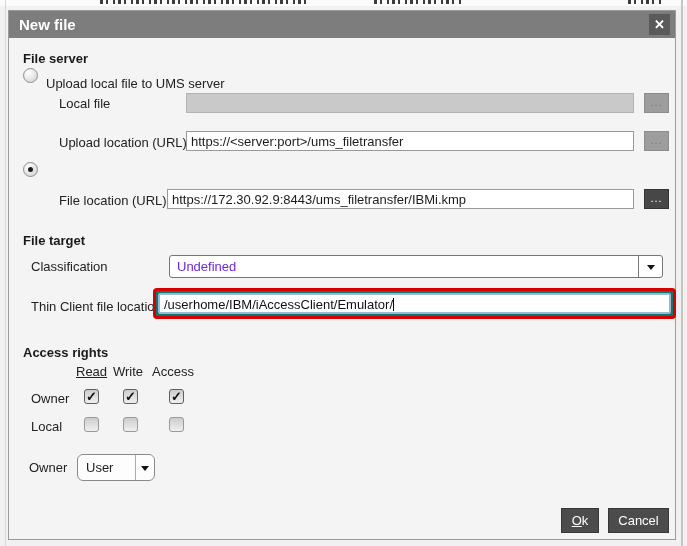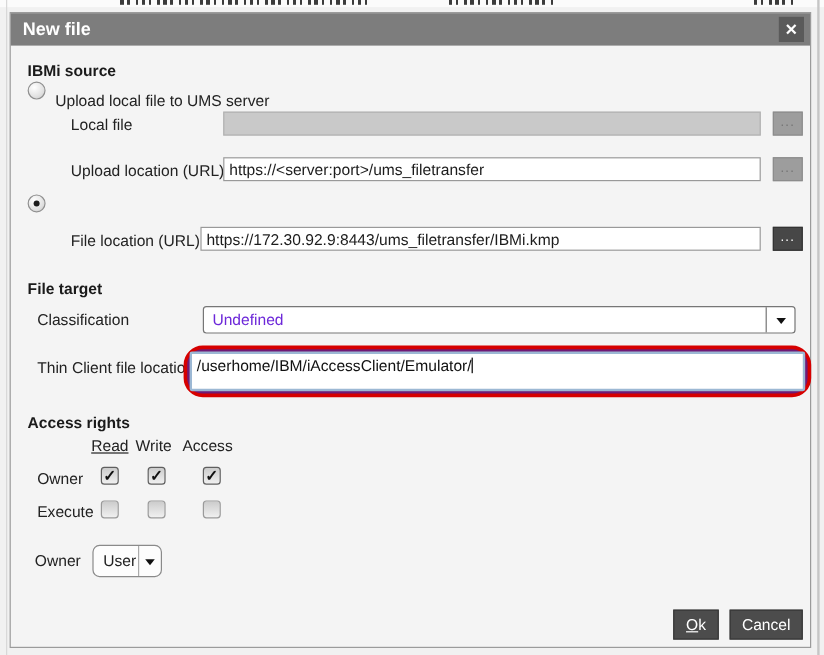--- a/index.html
+++ b/index.html
@@ -32,33 +32,33 @@
     font-size:11px;line-height:16px;letter-spacing:1px;}
   .browse.off{background:#9d9d9d;border:1px solid #8c8c8c;color:#747474;}
   .browse.on{background:#474747;border:1px solid #333;color:#ffffff;}
 
   .combo{position:absolute;box-sizing:border-box;background:#fff;border:1px solid #767676;border-radius:3px;}
   .combo .val{position:absolute;left:7px;top:0;line-height:21px;font-size:13px;color:#6d28d9;}
   .combo .arrowbox{position:absolute;right:0;top:0;bottom:0;width:23px;border-left:1px solid #767676;}
   .tri{position:absolute;left:50%;top:50%;margin:-2px 0 0 -4px;width:0;height:0;
     border-left:4px solid transparent;border-right:4px solid transparent;border-top:5px solid #111;}
 
-  .redring{position:absolute;left:144px;top:277px;width:523px;height:43px;box-sizing:border-box;
-    border:3px solid #d60000;border-radius:16px;background:#701a75;}
+  .redring{position:absolute;left:144px;top:277px;width:523px;height:31px;box-sizing:border-box;
+    border:3px solid #d60000;border-radius:4px;background:#0f766e;}
   .focusinput{position:absolute;left:2px;top:2px;right:2px;bottom:2px;box-sizing:border-box;
     border:2px solid #9cb8d4;border-radius:2px;background:#fff;font-size:13px;color:#111;
     line-height:19px;padding:0 4px;white-space:nowrap;overflow:hidden;}
   .caret{display:inline-block;width:1px;height:13px;background:#000;vertical-align:-2px;}
 
   .chk{position:absolute;width:15px;height:15px;box-sizing:border-box;border-radius:3px;
     border:1px solid #9a9a9a;background:linear-gradient(180deg,#cccccc 0%,#f0f0f0 100%);
     text-align:center;font-size:13px;line-height:13px;color:#111;}
   .chk.checked{border:1px solid #5f5f5f;font-weight:bold;}
 
-  .smallcombo{position:absolute;left:68px;top:443px;width:58px;height:27px;box-sizing:border-box;
+  .smallcombo{position:absolute;left:68px;top:443px;width:78px;height:27px;box-sizing:border-box;
     background:#fdfdfd;border:1px solid #8a8a8a;border-radius:6px;}
   .smallcombo .val{position:absolute;left:8px;top:0;line-height:25px;font-size:13px;color:#222;}
   .smallcombo .arrowbox{position:absolute;right:0;top:0;bottom:0;width:18px;border-left:1px solid #aaa;}
 
   .btn{position:absolute;top:497px;height:25px;box-sizing:border-box;background:#4c4c4c;border:1px solid #383838;
     color:#fff;text-align:center;font-size:13px;line-height:23px;cursor:pointer;}
   .btn .t{display:inline-block;}
   .btn.ok .t::first-letter{text-decoration:underline;}
 </style>
 </head>
@@ -73,21 +73,21 @@
 
 <div class="dlg">
 
   <div class="titlebar">
     <span class="title">New file</span>
     <div class="closebtn">
       <span>✕</span>
     </div>
   </div>
 
-  <div class="heading" style="left:14px;top:40px;">IBMi source</div>
+  <div class="heading" style="left:14px;top:40px;">File server</div>
 
   <div class="radio" style="left:14px;top:57px;"></div>
   <div class="lbl" style="left:37px;top:58px;margin-top:7px;">Upload local file to UMS server</div>
 
   <div class="lbl" style="left:50px;top:85px;">Local file</div>
   <div class="disabledinput" style="left:177px;top:82px;width:448px;"></div>
   <div class="browse off" style="left:635px;top:82px;">...</div>
 
   <div class="lbl" style="left:50px;top:124px;">Upload location (URL)</div>
   <input class="txtinput" style="left: 177px; top: 120px; width: 448px;" value="https://&lt;server:port&gt;/ums_filetransfer">
@@ -118,21 +118,21 @@
 
   <div class="lbl" style="left:67px;top:353px;text-decoration:underline;">Read</div>
   <div class="lbl" style="left:104px;top:353px;">Write</div>
   <div class="lbl" style="left:143px;top:353px;">Access</div>
 
   <div class="lbl" style="left:22px;top:380px;">Owner</div>
   <div class="chk checked" style="left:75px;top:378px;">✓</div>
   <div class="chk checked" style="left:114px;top:378px;">✓</div>
   <div class="chk checked" style="left:160px;top:378px;">✓</div>
 
-  <div class="lbl" style="left:22px;top:408px;">Execute</div>
+  <div class="lbl" style="left:22px;top:408px;">Local</div>
   <div class="chk" style="left:75px;top:406px;"></div>
   <div class="chk" style="left:114px;top:406px;"></div>
   <div class="chk" style="left:160px;top:406px;"></div>
 
   <div class="lbl" style="left:20px;top:449px;">Owner</div>
   <div class="smallcombo">
     <span class="val">User</span>
     <span class="arrowbox">
       <span class="tri"></span>
     </span>

